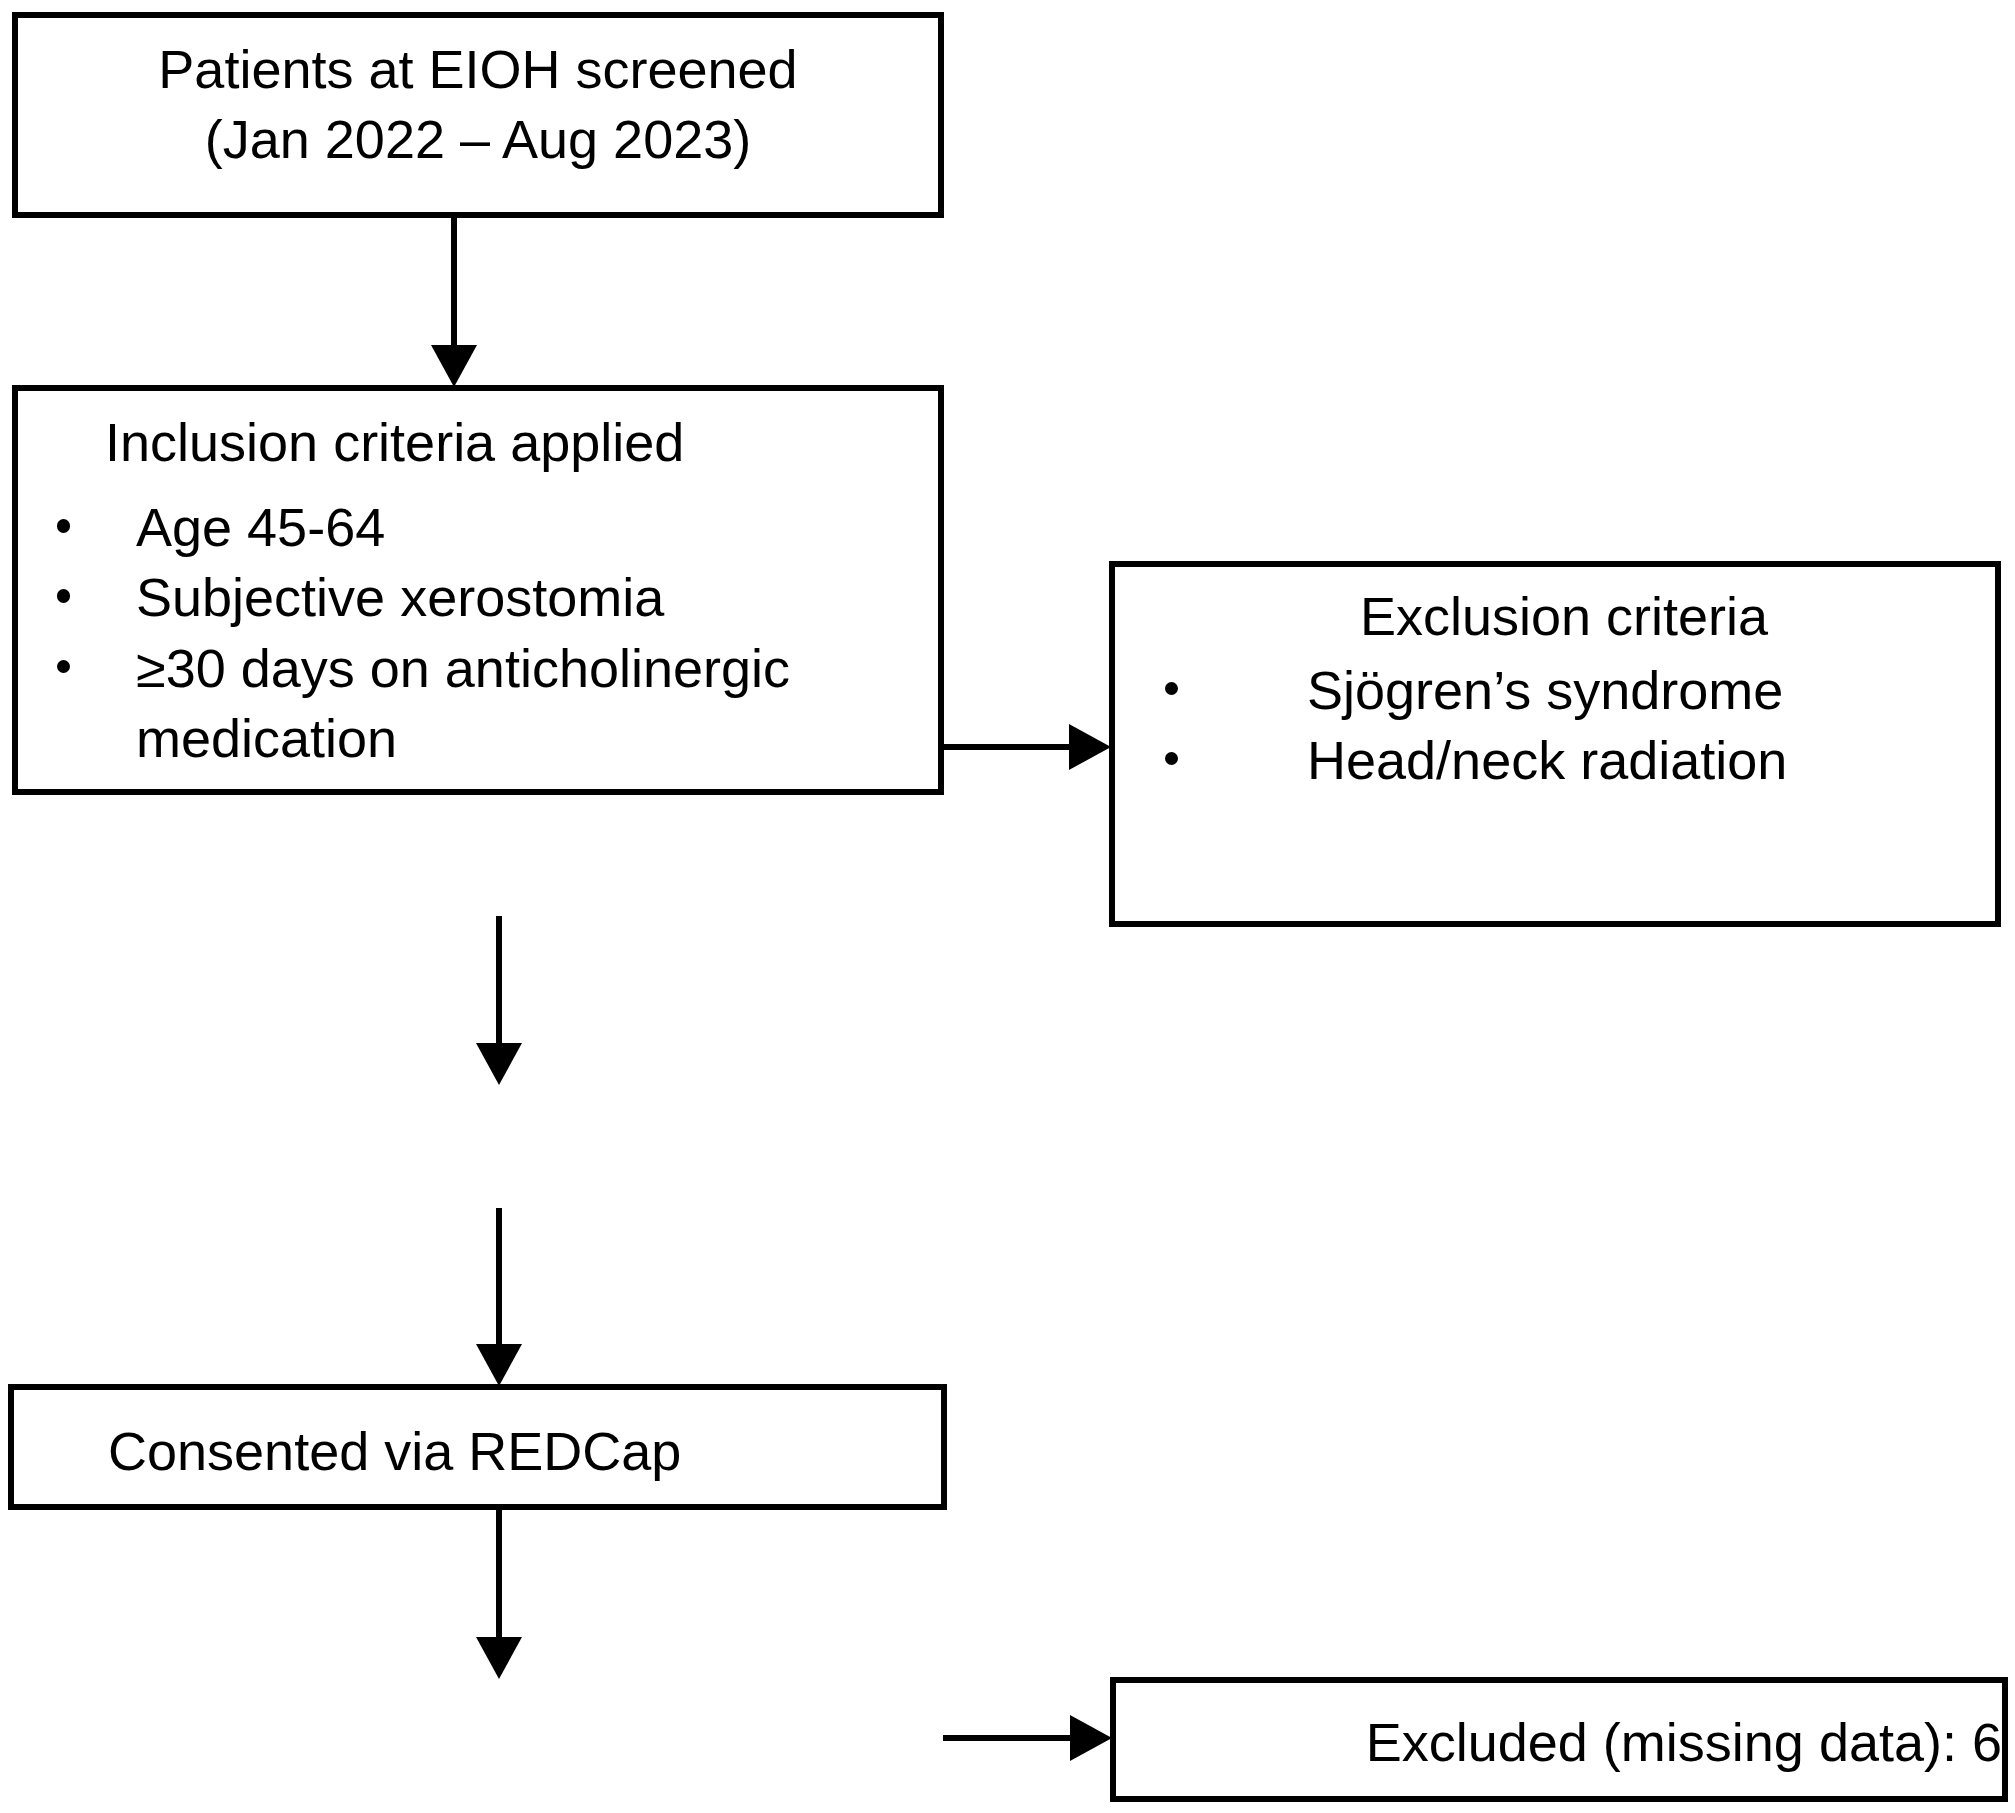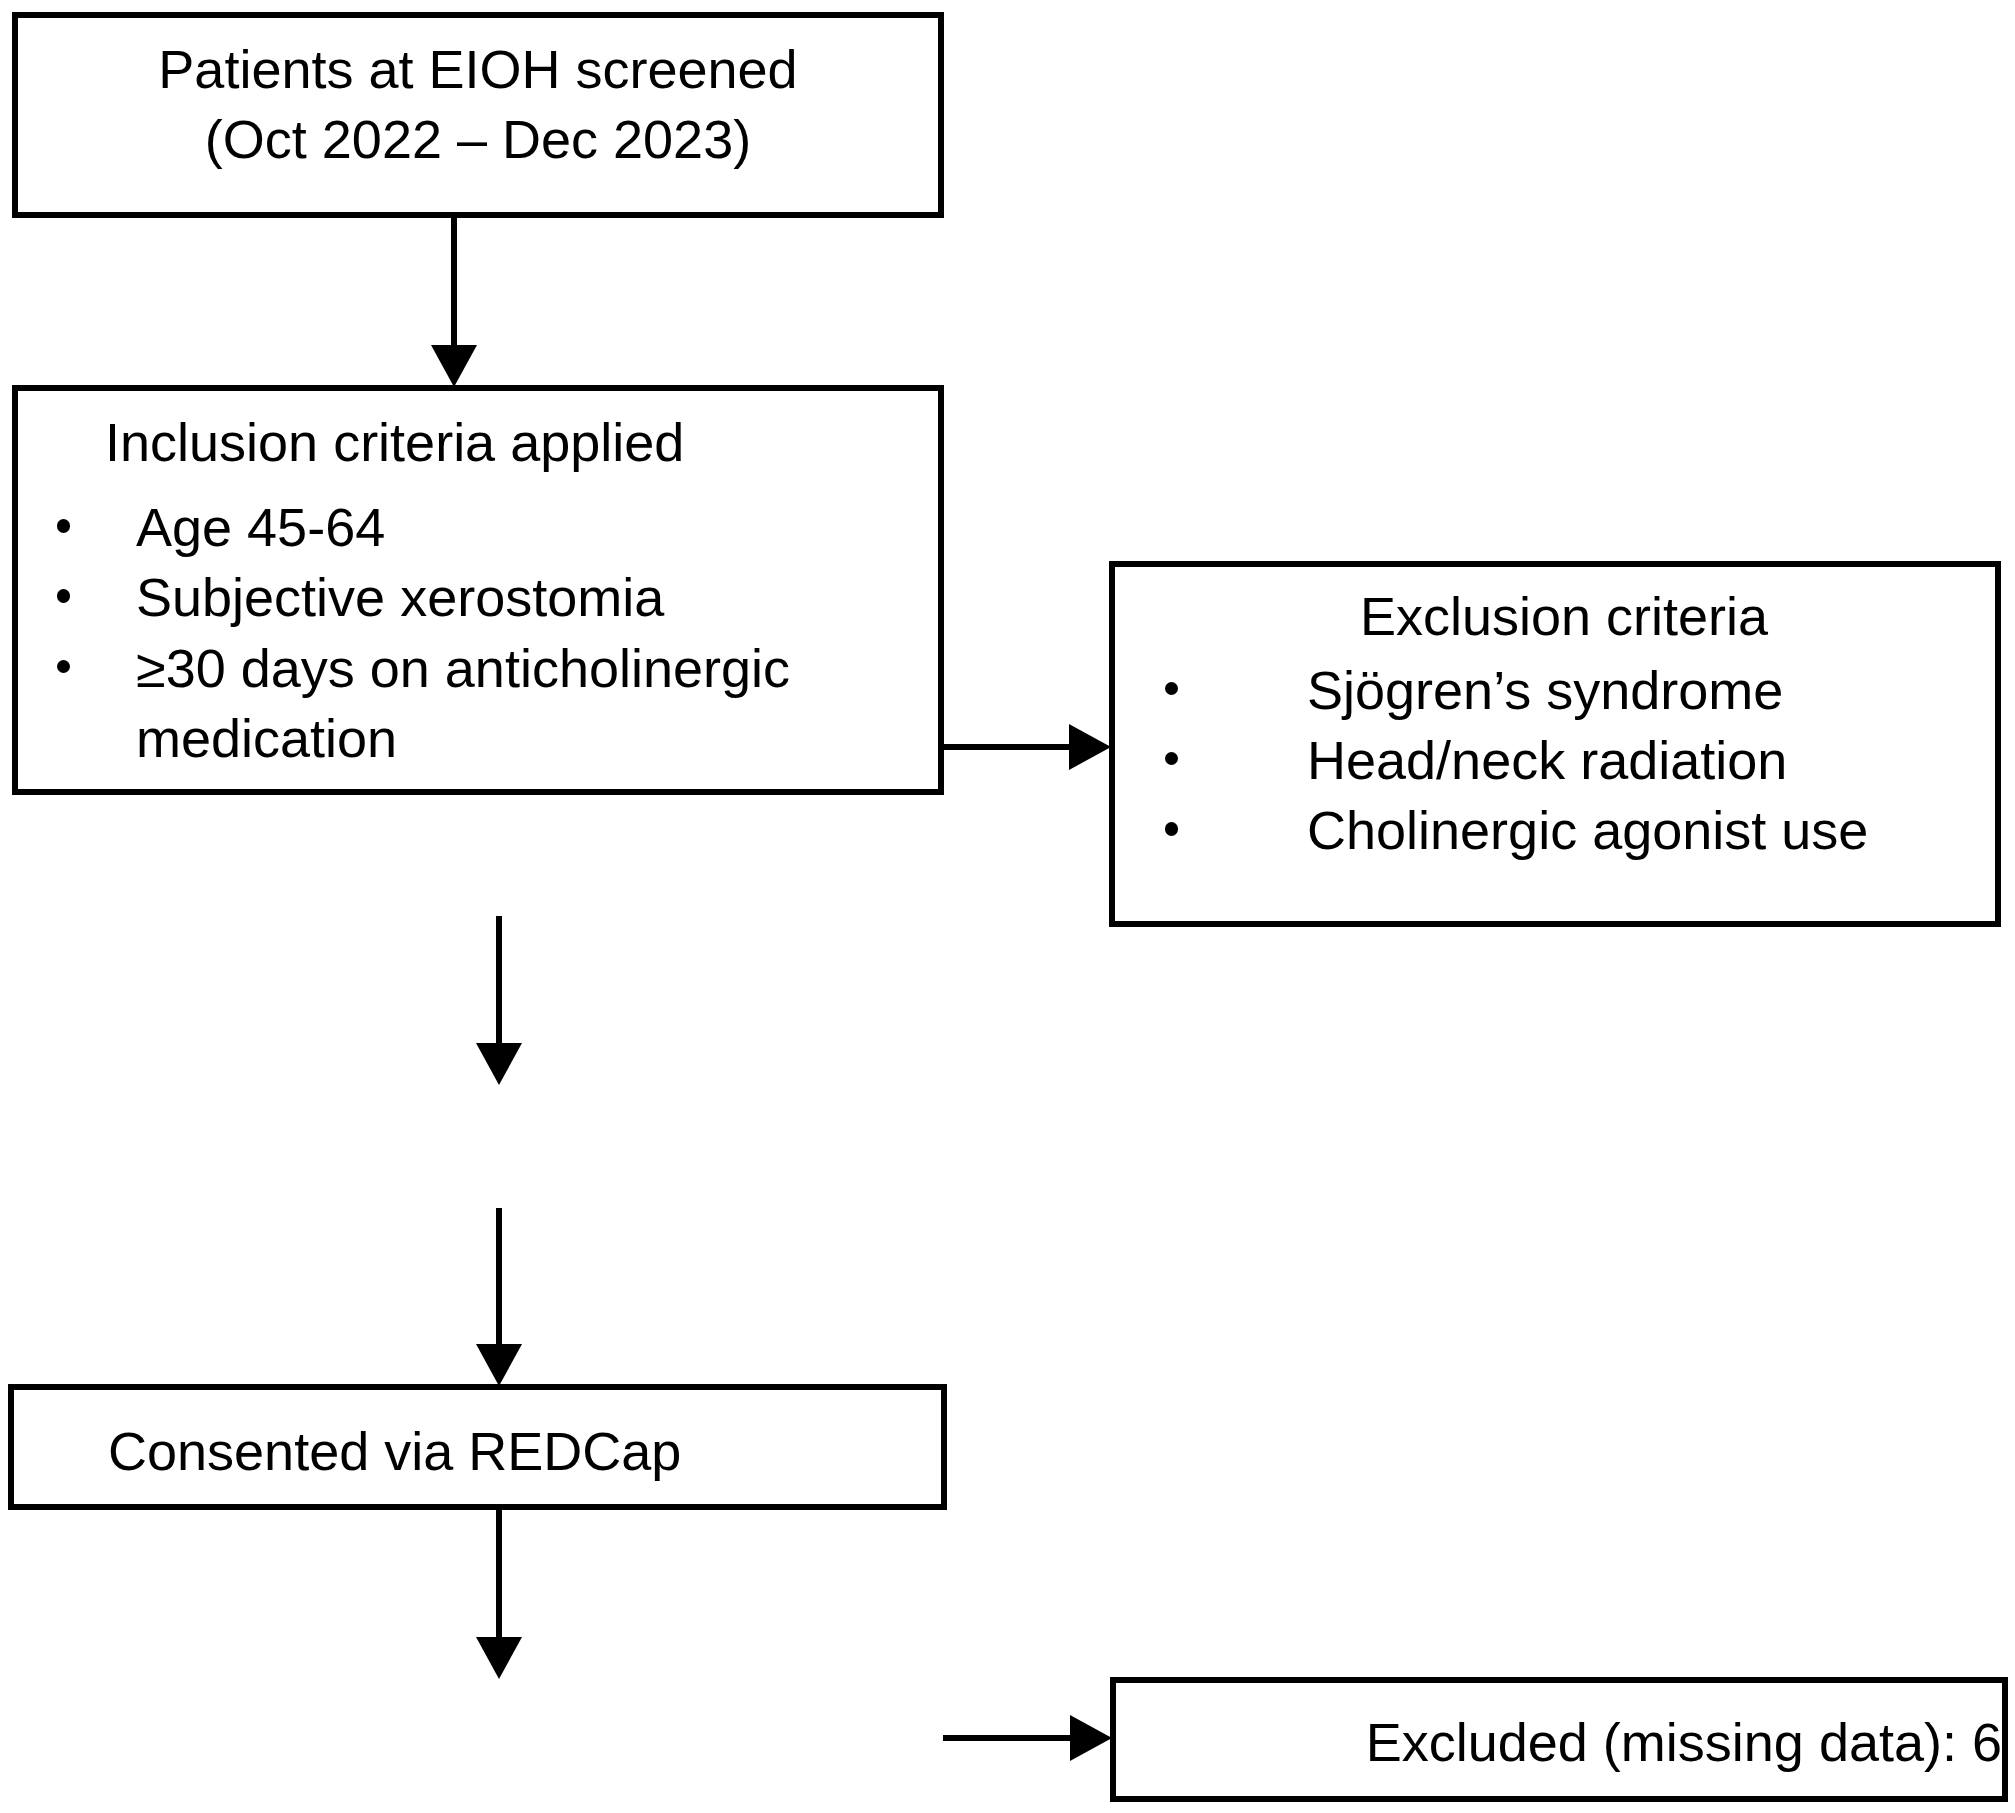--- a/index.html
+++ b/index.html
@@ -140,21 +140,21 @@
   #arrow-enrolled-to-excluded { left: 943px; top: 1714px; width: 169px; height: 47px; }
   #arrow-enrolled-to-excluded .stem { width: 129px; }
 </style>
 </head>
 <body>
 
 <div id="canvas">
 
   <div class="box" id="box-screened">
     <div class="box-title">Patients at EIOH screened
-(Oct 2022 – Dec 2023)</div>
+(Jan 2022 – Aug 2023)</div>
   </div>
 
   <div class="v-arrow" id="arrow-screened-to-inclusion">
     <div class="stem"></div>
     <div class="head"></div>
   </div>
 
   <div class="box" id="box-inclusion">
     <div class="box-title left">Inclusion criteria applied</div>
     <ul class="bullets">
@@ -182,24 +182,20 @@
     <div class="box-title">Exclusion criteria</div>
     <ul class="bullets">
       <li>
         <span class="dot"></span>
         <span class="txt">Sjögren’s syndrome</span>
       </li>
       <li>
         <span class="dot"></span>
         <span class="txt">Head/neck radiation</span>
       </li>
-      <li>
-        <span class="dot"></span>
-        <span class="txt">Cholinergic agonist use</span>
-      </li>
     </ul>
   </div>
 
   <div class="v-arrow" id="arrow-inclusion-to-eligible">
     <div class="stem"></div>
     <div class="head"></div>
   </div>
 
 
   <div class="v-arrow" id="arrow-eligible-to-consented">

